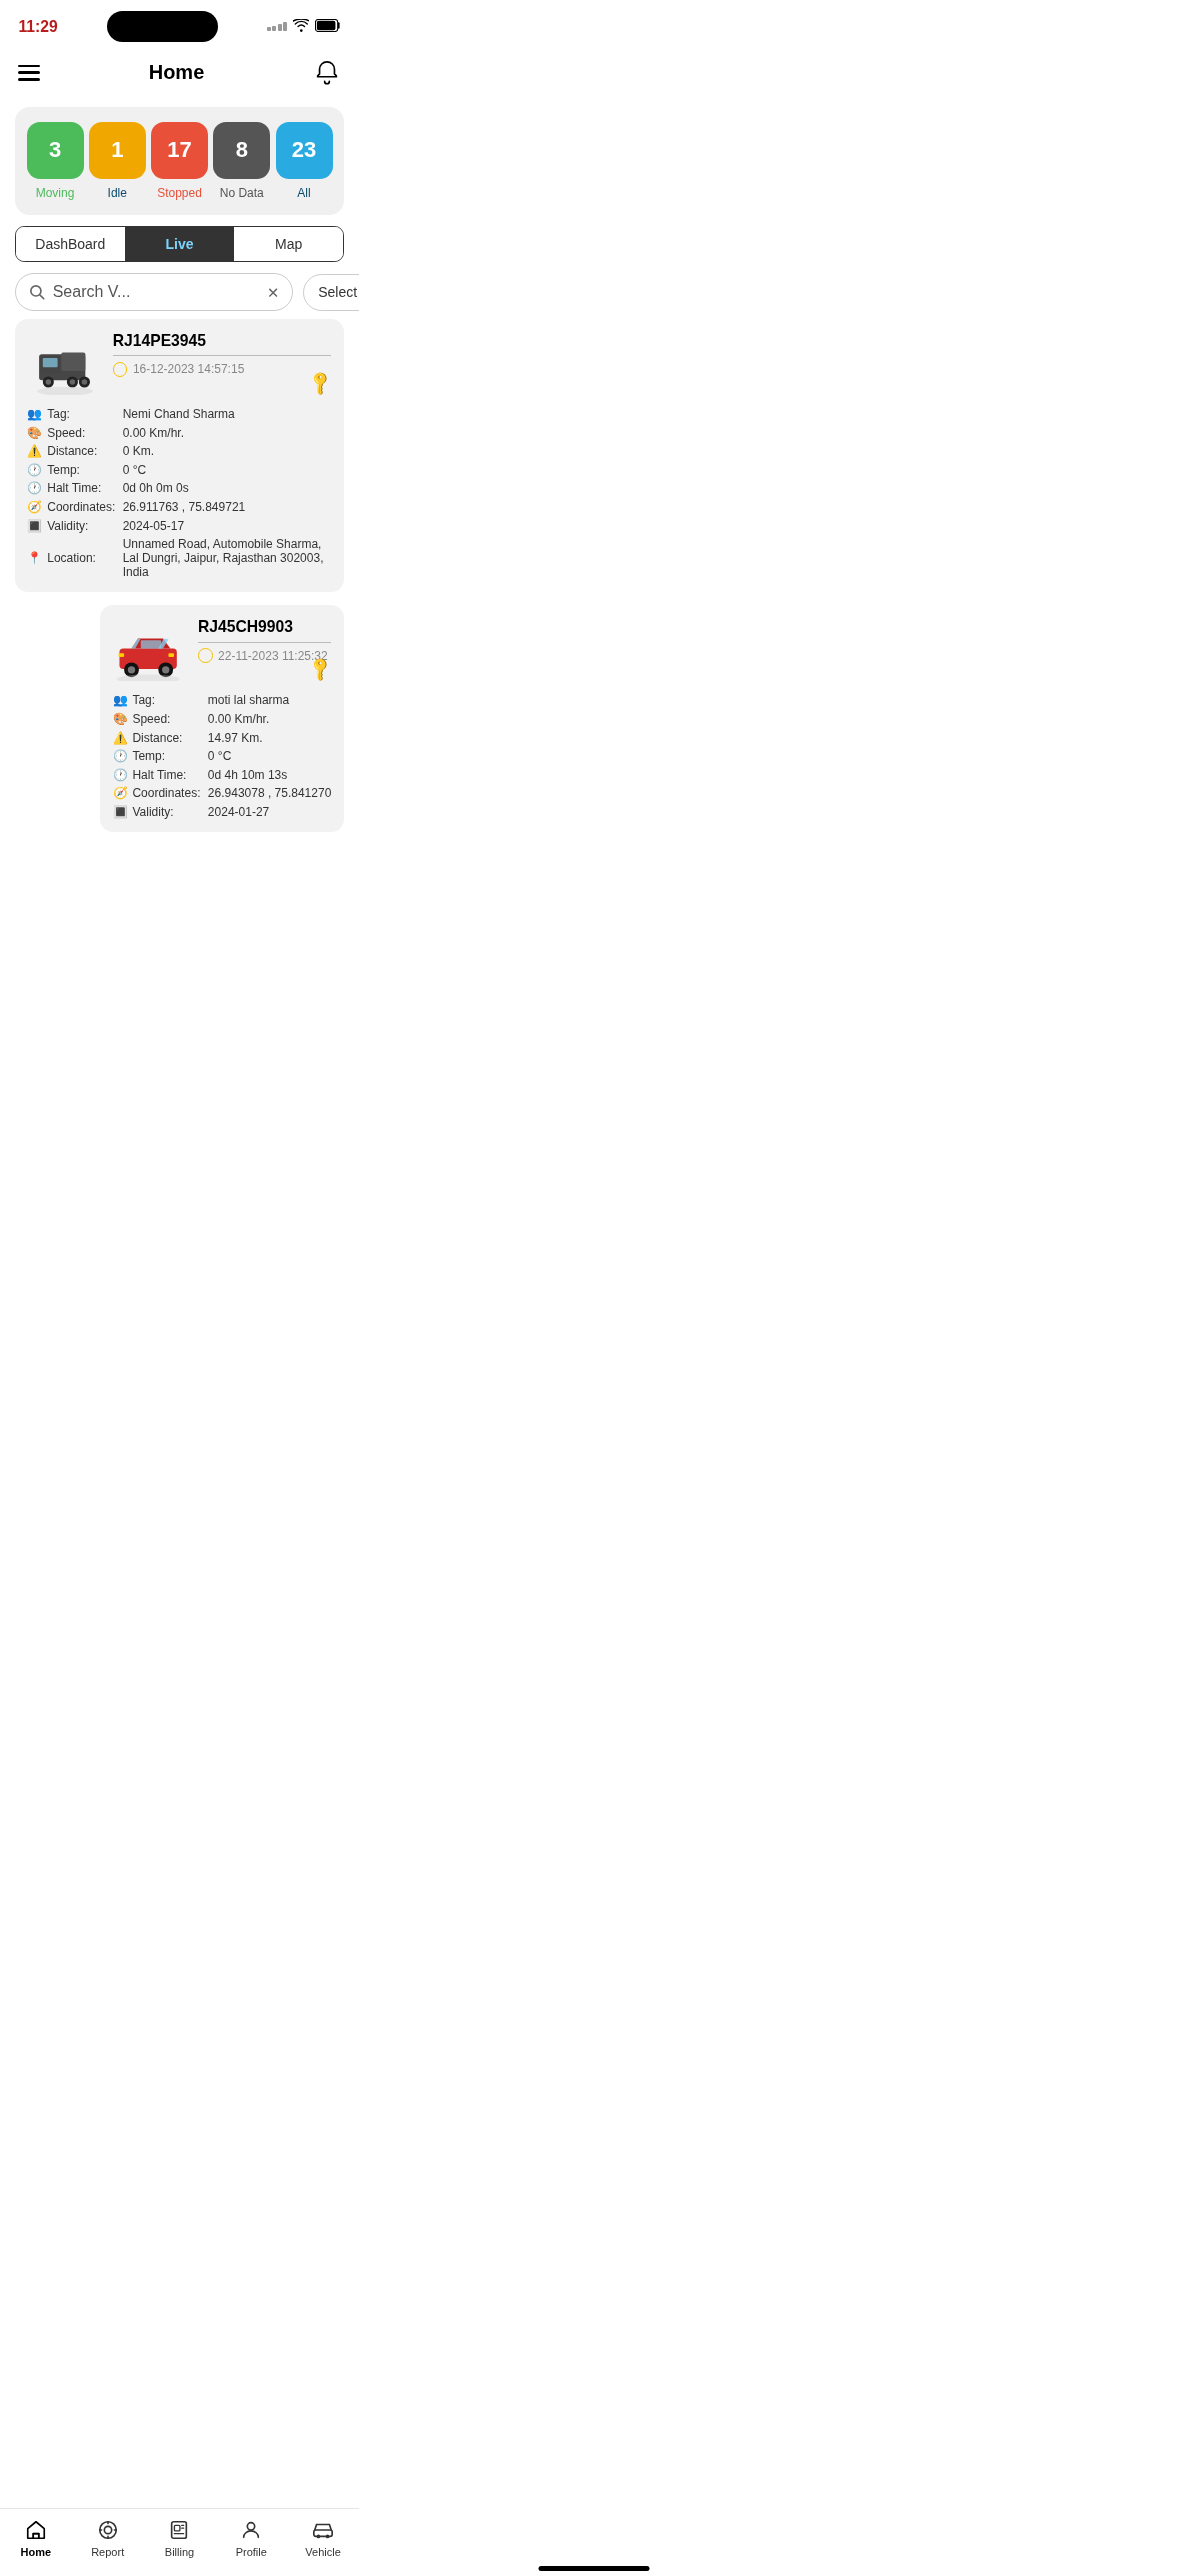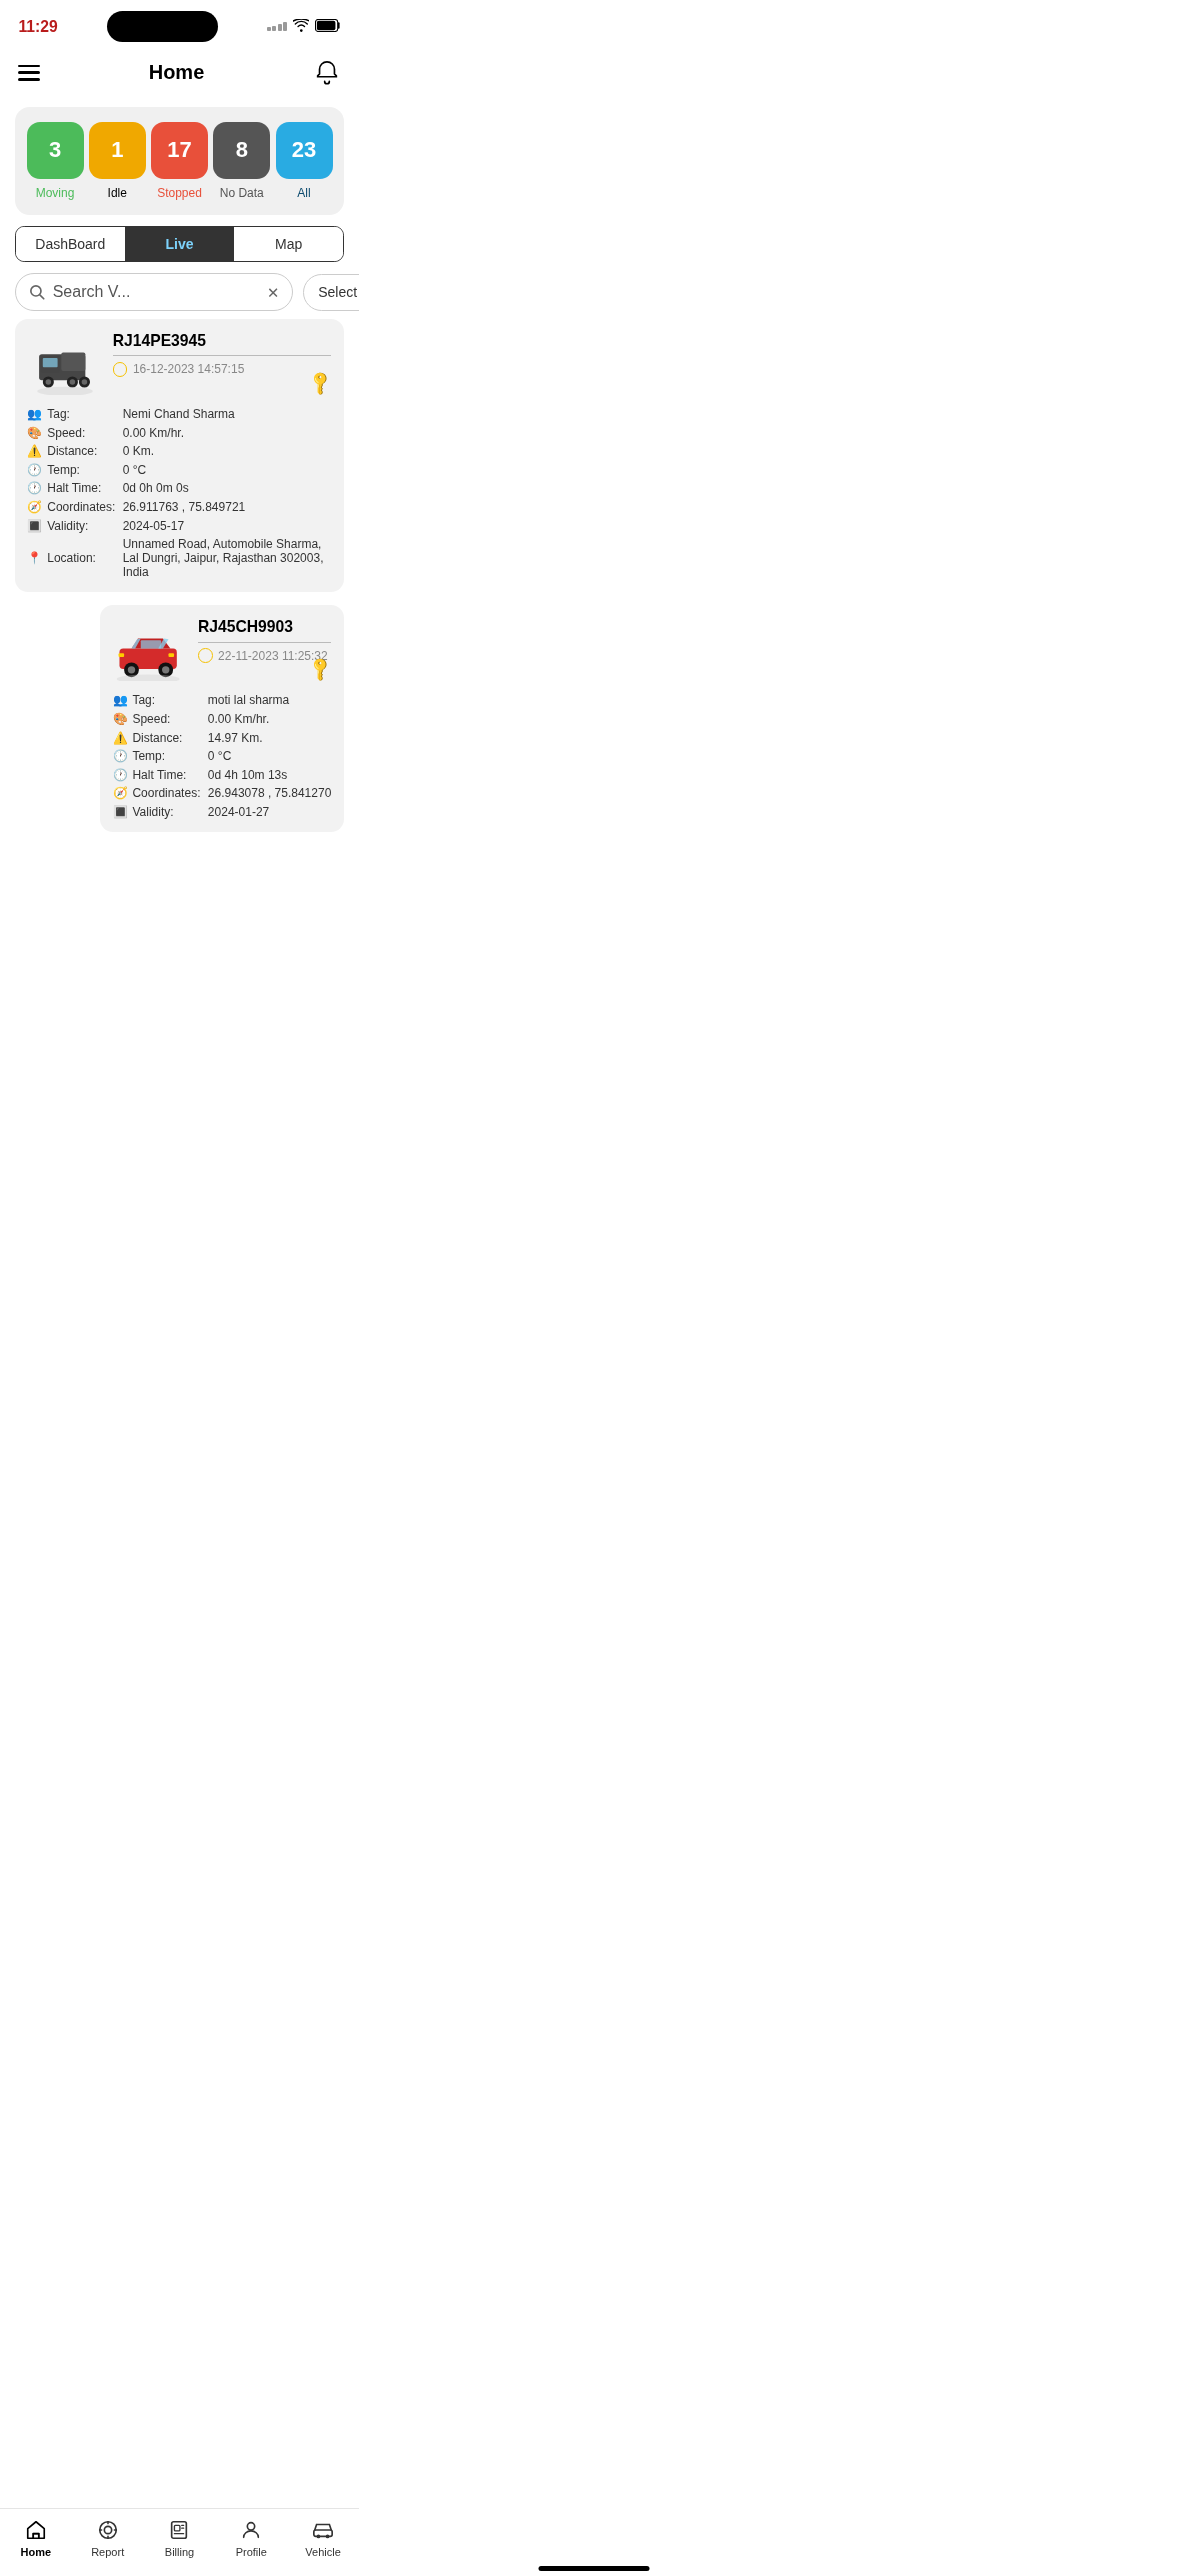--- a/index.html
+++ b/index.html
@@ -361,21 +361,21 @@
   <div class="stat-item">
     <div class="stat-box" style="background:#4cbb5a">
       <span>3</span>
     </div>
     <span class="stat-label" style="color:#4cbb5a">Moving</span>
   </div>
   <div class="stat-item">
     <div class="stat-box" style="background:#f0a800">
       <span>1</span>
     </div>
-    <span class="stat-label" style="color:#000000">Idle</span>
+    <span class="stat-label" style="color:#0c4a6e">Idle</span>
   </div>
   <div class="stat-item">
     <div class="stat-box" style="background:#e8503a">
       <span>17</span>
     </div>
     <span class="stat-label" style="color:#e8503a">Stopped</span>
   </div>
   <div class="stat-item">
     <div class="stat-box" style="background:#555">
       <span>8</span>

